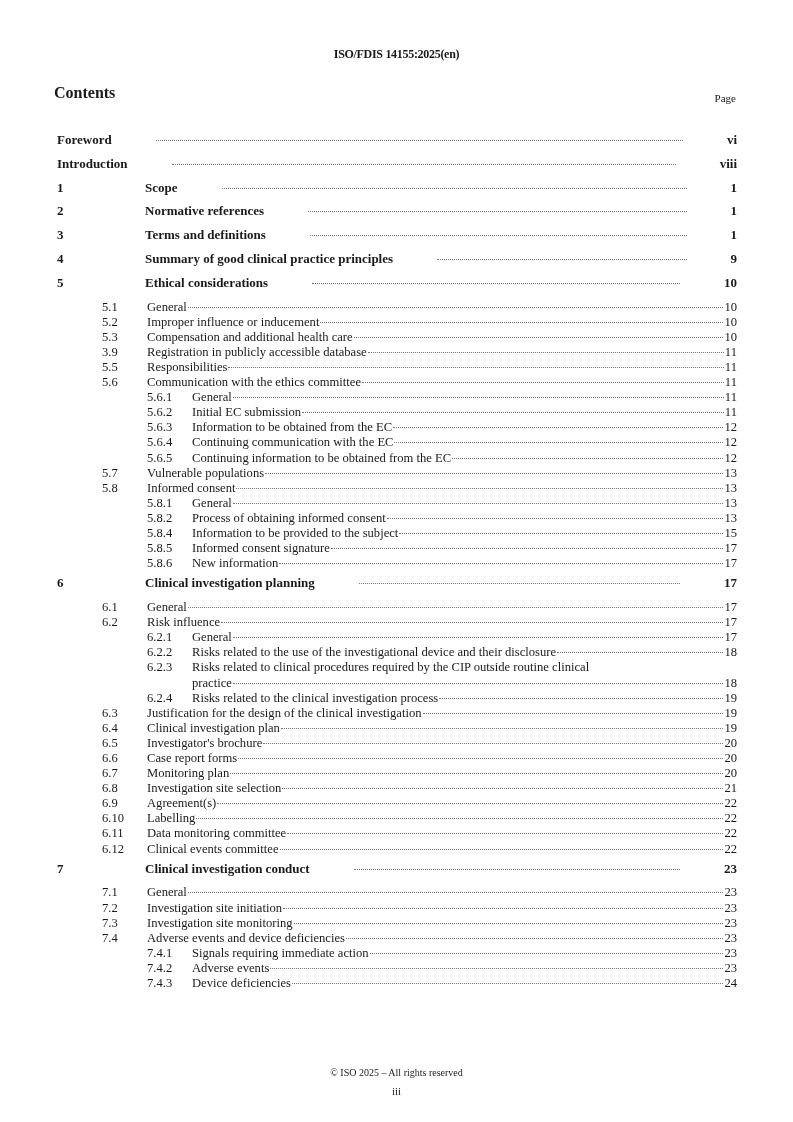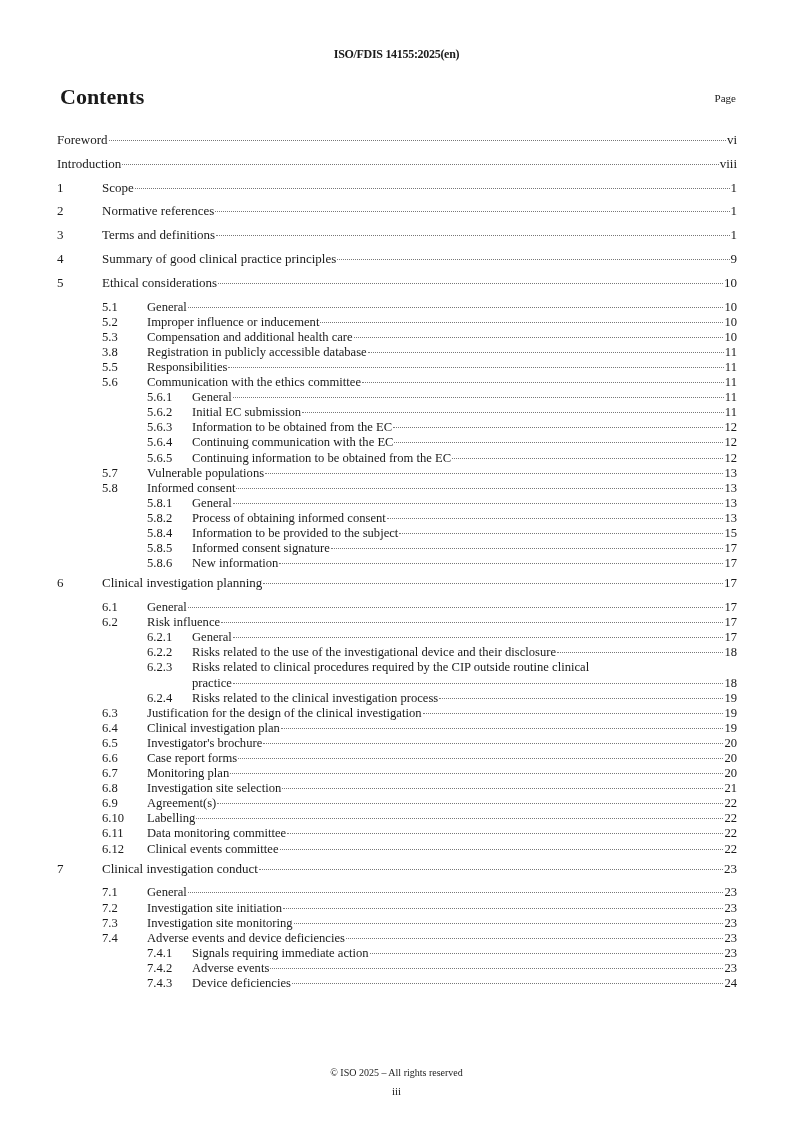--- a/index.html
+++ b/index.html
@@ -7,39 +7,39 @@
     width: 793px; height: 1122px; position: relative; overflow: hidden;
     font-family: "DejaVu Serif", "Liberation Serif", serif;
     color: #1a1a1a;
   }
   .header-id {
     position: absolute; top: 47px; left: 0; width: 793px; text-align: center;
     font-weight: bold; font-size: 12px; letter-spacing: -0.3px;
     font-family: "Liberation Serif", serif;
   }
   .contents-title {
-    position: absolute; top: 84px; left: 60px;
-    font-weight: bold; font-size: 22px;
+    position: absolute; top: 84px; left: 54px;
+    font-weight: bold; font-size: 16px;
     font-family: "Liberation Serif", serif;
   }
   .page-label {
     position: absolute; top: 92px; right: 57px;
     font-size: 11px;
     font-family: "Liberation Serif", serif;
   }
   .toc {
     position: absolute; top: 128px; left: 57px; width: 680px;
     font-family: "Liberation Serif", serif;
   }
   .row {
     display: flex; align-items: baseline; white-space: nowrap;
     font-size: 12.6px; line-height: 15.1px; height: 15.1px;
   }
   .row.l0 {
-    font-weight: normal; font-size: 13px; height: 23.8px; line-height: 23.8px;
+    font-weight: bold; font-size: 13px; height: 23.8px; line-height: 23.8px; gap: 43px;
   }
   .row.l1first { margin-top: 5px; }
   .num { flex: 0 0 auto; }
   .l0 .num { width: 45px; }
   .l1 .num { width: 45px; margin-left: 45px; }
   .l2 .num { width: 45px; margin-left: 90px; }
   .title { flex: 0 0 auto; }
   .leader {
     flex: 1 1 auto; margin: 0 1px; height: 1px;
     border-bottom: 1px dotted #777; position: relative; top: -3px;
@@ -118,21 +118,21 @@
       <span class="leader"></span>
       <span class="pg">10</span>
     </div>
     <div class="row l1">
       <span class="num">5.3</span>
       <span class="title">Compensation and additional health care</span>
       <span class="leader"></span>
       <span class="pg">10</span>
     </div>
     <div class="row l1">
-      <span class="num">3.8</span>
+      <span class="num">3.9</span>
       <span class="title">Registration in publicly accessible database</span>
       <span class="leader"></span>
       <span class="pg">11</span>
     </div>
     <div class="row l1">
       <span class="num">5.5</span>
       <span class="title">Responsibilities</span>
       <span class="leader"></span>
       <span class="pg">11</span>
     </div>

